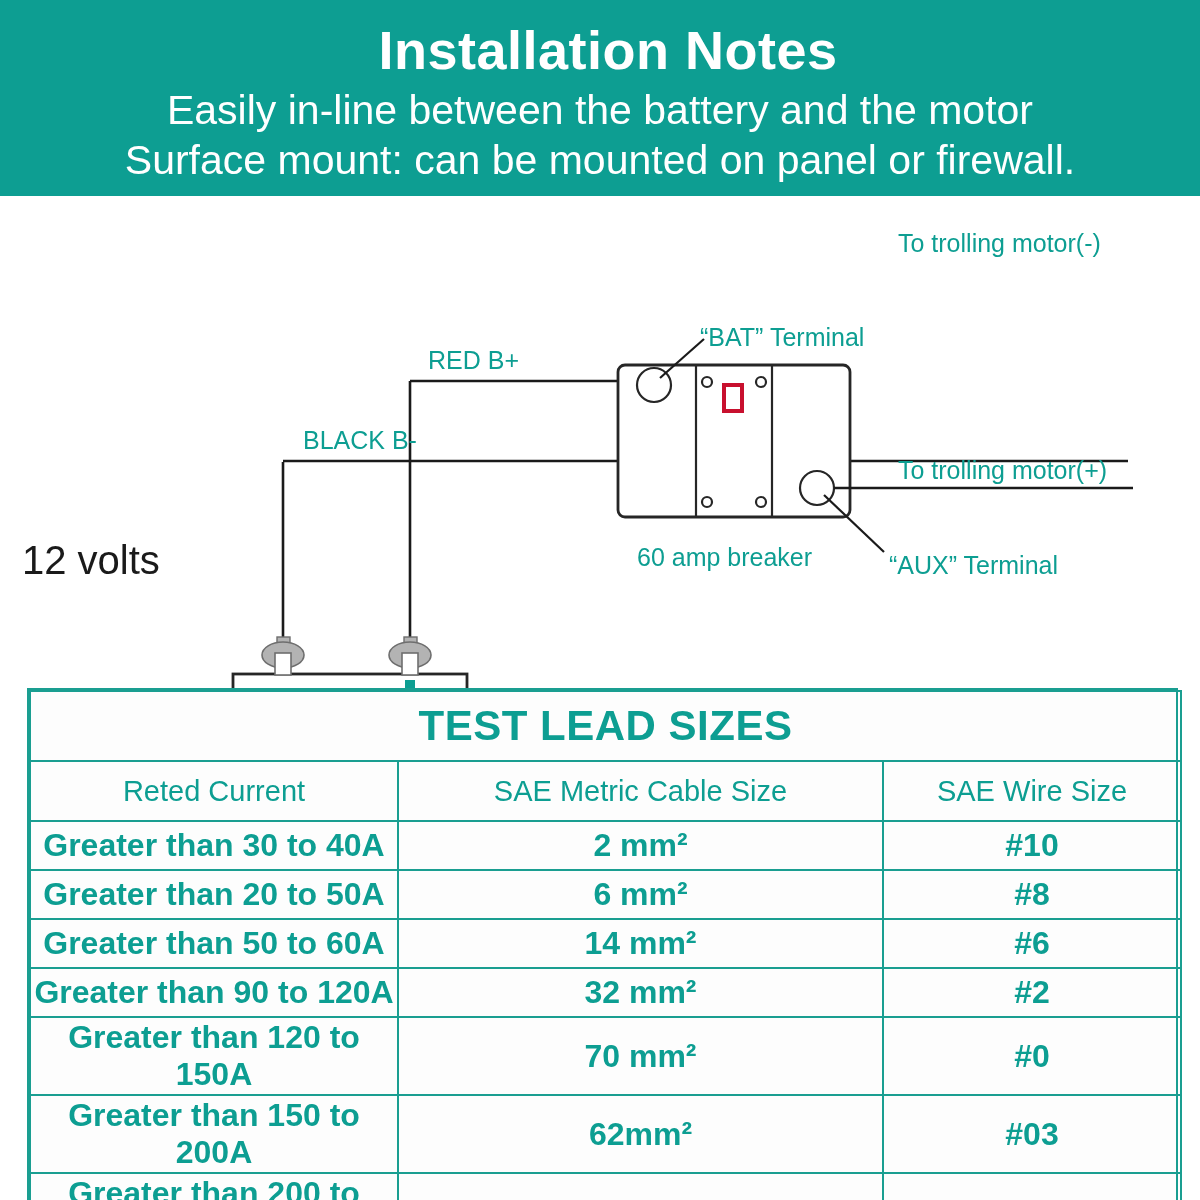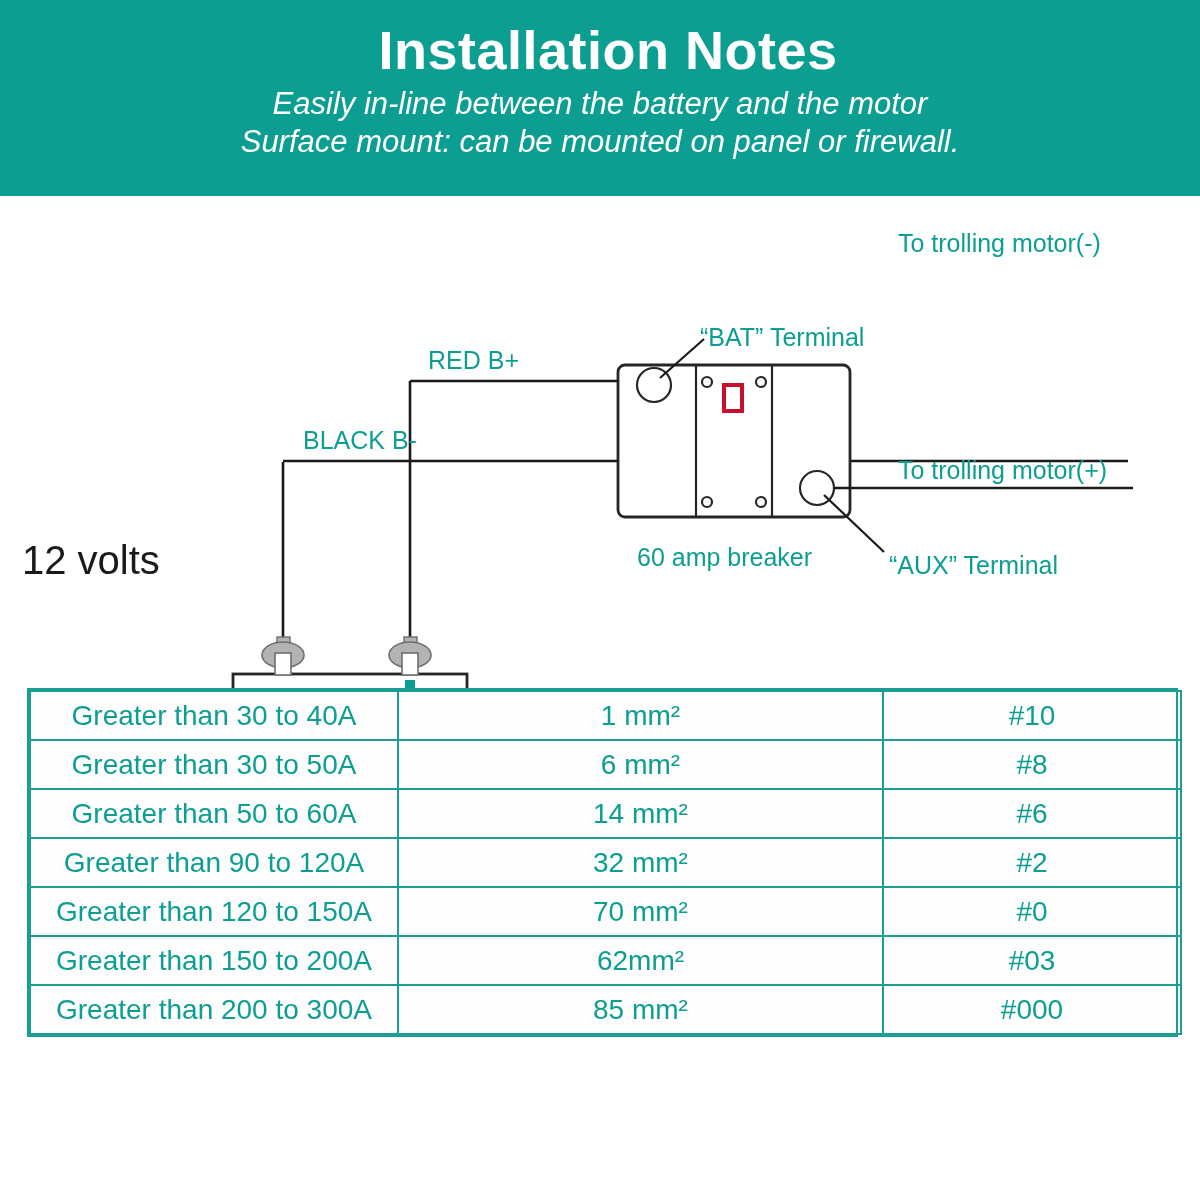--- a/index.html
+++ b/index.html
@@ -18,22 +18,22 @@
     display:flex;flex-direction:column;align-items:center;
     justify-content:flex-start;
     padding-top:22px;box-sizing:border-box;
   }
   #header-title{
     color:#ffffff;font-size:54px;font-weight:bold;
     letter-spacing:0.5px;line-height:1.05;
     margin:0 0 6px 16px;
   }
   .header-sub{
-    color:#ffffff;font-size:31px;font-weight:normal;
-    line-height:1.22;margin:0;font-style:italic;
+    color:#ffffff;font-size:41px;font-weight:normal;
+    line-height:1.22;margin:0;
   }
   
   #diagram{
     position:absolute;left:0;top:196px;width:1200px;height:492px;
   }
   #diagram svg{display:block;}
   .dlabel{
     fill:#0d9e92;
     font-family:"Liberation Sans", sans-serif;
     font-size:25px;
@@ -67,21 +67,21 @@
   td.title-cell{
     border-top:none;border-left:none;border-right:none;
     font-size:42px;font-weight:bold;color:#0d9e92;
     height:66px;letter-spacing:0.5px;
   }
   td.col-head{
     font-size:29px;height:56px;
   }
   td.col-head.black{color:#111111;}
   td.body-cell{
-    font-size:28px;height:45px;
+    font-size:32px;height:45px;font-weight:bold;
   }
   col.c1{width:368px;}
   col.c2{width:485px;}
   col.c3{width:298px;}
 </style>
 </head>
 <body>
 
 <div id="header">
   <h1 id="header-title">Installation Notes</h1>
@@ -161,28 +161,36 @@
 </div>
 
 <div id="table-wrap">
   <table id="lead-table">
     <colgroup>
       <col class="c1">
         <col class="c2">
         <col class="c3">
     </colgroup>
     <tbody>
+      <tr>
+        <td class="title-cell" colspan="3">TEST LEAD SIZES</td>
+      </tr>
+      <tr>
+        <td class="col-head black">Reted Current</td>
+        <td class="col-head">SAE Metric Cable Size</td>
+        <td class="col-head">SAE Wire Size</td>
+      </tr>
 
       <tr>
         <td class="body-cell">Greater than 30 to 40A</td>
-        <td class="body-cell">1 mm²</td>
+        <td class="body-cell">2 mm²</td>
         <td class="body-cell">#10</td>
       </tr>
       <tr>
-        <td class="body-cell">Greater than 30 to 50A</td>
+        <td class="body-cell">Greater than 20 to 50A</td>
         <td class="body-cell">6 mm²</td>
         <td class="body-cell">#8</td>
       </tr>
       <tr>
         <td class="body-cell">Greater than 50 to 60A</td>
         <td class="body-cell">14 mm²</td>
         <td class="body-cell">#6</td>
       </tr>
       <tr>
         <td class="body-cell">Greater than 90 to 120A</td>

